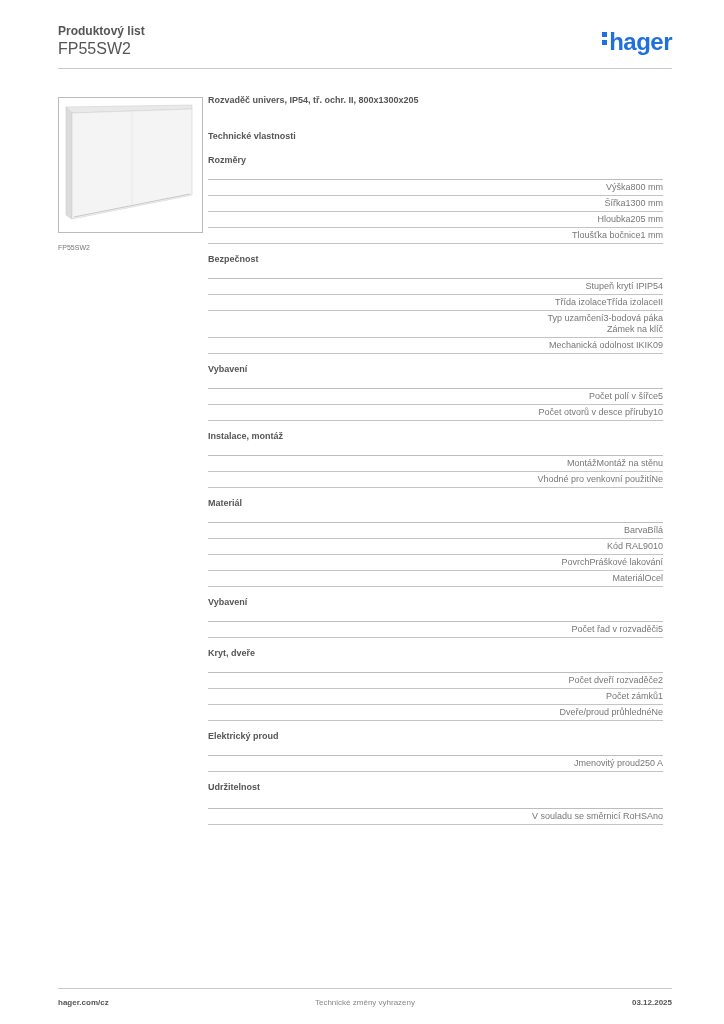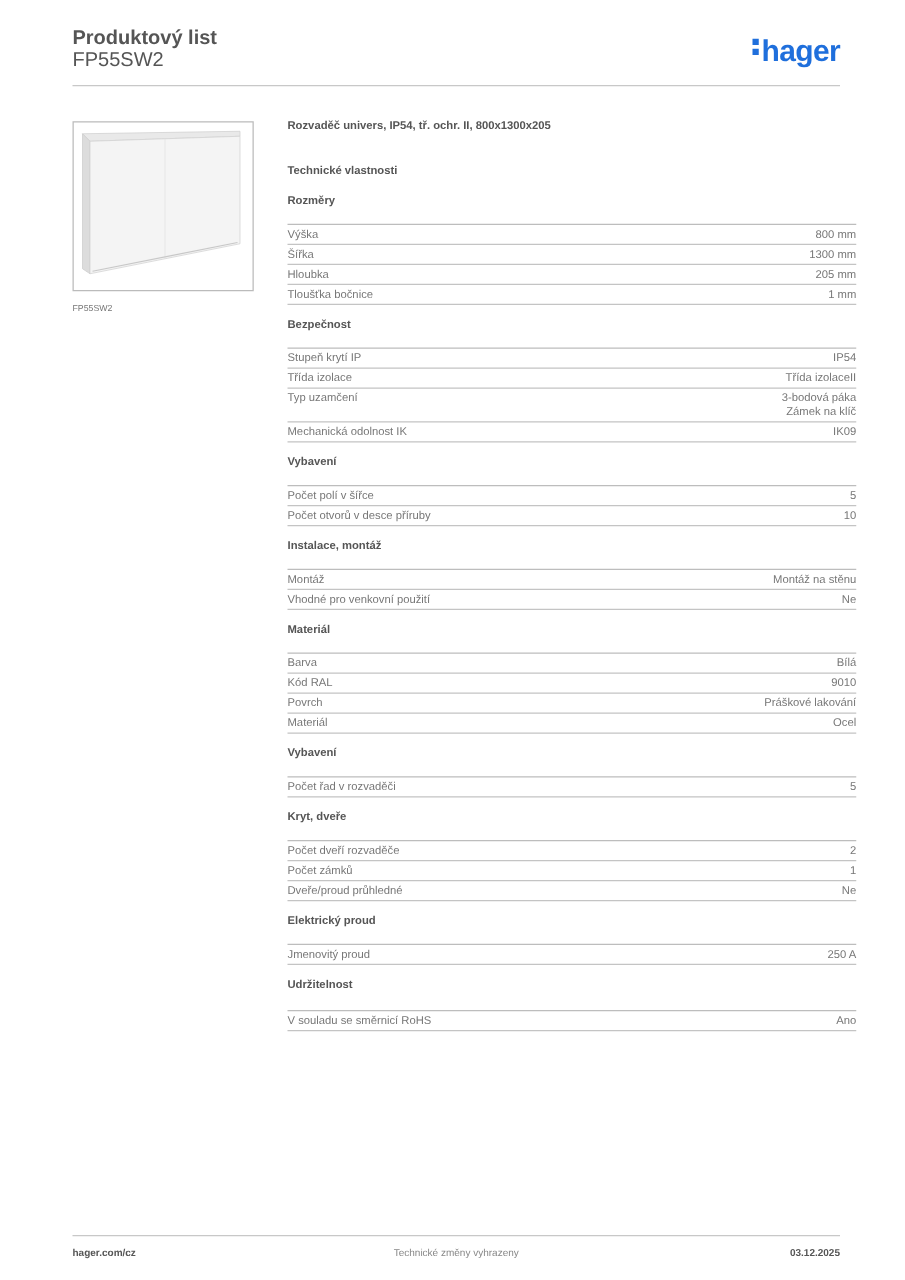--- a/index.html
+++ b/index.html
@@ -1,35 +1,35 @@
 <!DOCTYPE html>
 <html><head>
   <meta charset="utf-8">
   <style>
     html, body { margin: 0; padding: 0; background: #ffffff; }
     body {
       width: 724px; height: 1024px; position: relative; overflow: hidden;
       font-family: "Liberation Sans", sans-serif; color: #555;
     }
     .header { position: absolute; left: 58px; top: 22px; }
-    .header .title { font-size: 16px; font-weight: bold; color: #555; line-height: 18px; }
+    .header .title { font-size: 12px; font-weight: bold; color: #555; line-height: 18px; }
     .header .code { font-size: 16px; color: #555; line-height: 18px; }
     .logo { position: absolute; right: 52px; top: 28px; font-size: 24px; font-weight: bold; color: #1f6fdc; letter-spacing: -0.5px; }
     .logo .dots { display: inline-block; width: 5px; margin-right: 2px; position: relative; top: -2px; }
     .logo .dots i { display: block; width: 5px; height: 5px; background: #1f6fdc; margin: 3px 0; }
     .hr-top { position: absolute; left: 58px; width: 614px; top: 68px; height: 1px; background: #c8c8c8; }
     .image-box { position: absolute; left: 58px; top: 97px; width: 143px; height: 134px; border: 1px solid #bbb; background: #fff; }
     .cabinet { position: absolute; left: 5px; top: 3px; width: 130px; height: 120px; }
     .img-caption { position: absolute; left: 58px; top: 244px; font-size: 7px; color: #777; }
-    .content { position: absolute; left: 230px; top: 95px; width: 455px; }
+    .content { position: absolute; left: 208px; top: 95px; width: 455px; }
     .product-desc { font-size: 9px; font-weight: bold; color: #555; height: 36px; }
     .tech-heading { font-size: 9px; font-weight: bold; color: #555; height: 24px; }
     .group { margin-bottom: 10px; }
     .group-title { font-size: 9px; font-weight: bold; color: #555; padding-bottom: 14px; border-bottom: 1px solid #bdbdbd; }
-    .row { display: flex; justify-content: space-between; font-size: 9px; color: #777; padding: 2px 0 2px 0; border-bottom: 1px solid #c4c4c4; line-height: 11px; }
+    .row { display: flex; justify-content: flex-end; font-size: 9px; color: #777; padding: 2px 0 2px 0; border-bottom: 1px solid #c4c4c4; line-height: 11px; }
     .row .val { text-align: right; }
     .hr-bottom { position: absolute; left: 58px; width: 614px; top: 988px; height: 1px; background: #c8c8c8; }
     .footer { position: absolute; left: 58px; width: 614px; top: 998px; font-size: 8px; }
     .footer .left { position: absolute; left: 0; font-weight: bold; color: #555; }
     .footer .center { position: absolute; left: 0; width: 614px; text-align: center; color: #888; }
     .footer .right { position: absolute; right: 0; font-weight: bold; color: #555; }
   </style>
 </head>
 <body>
 

